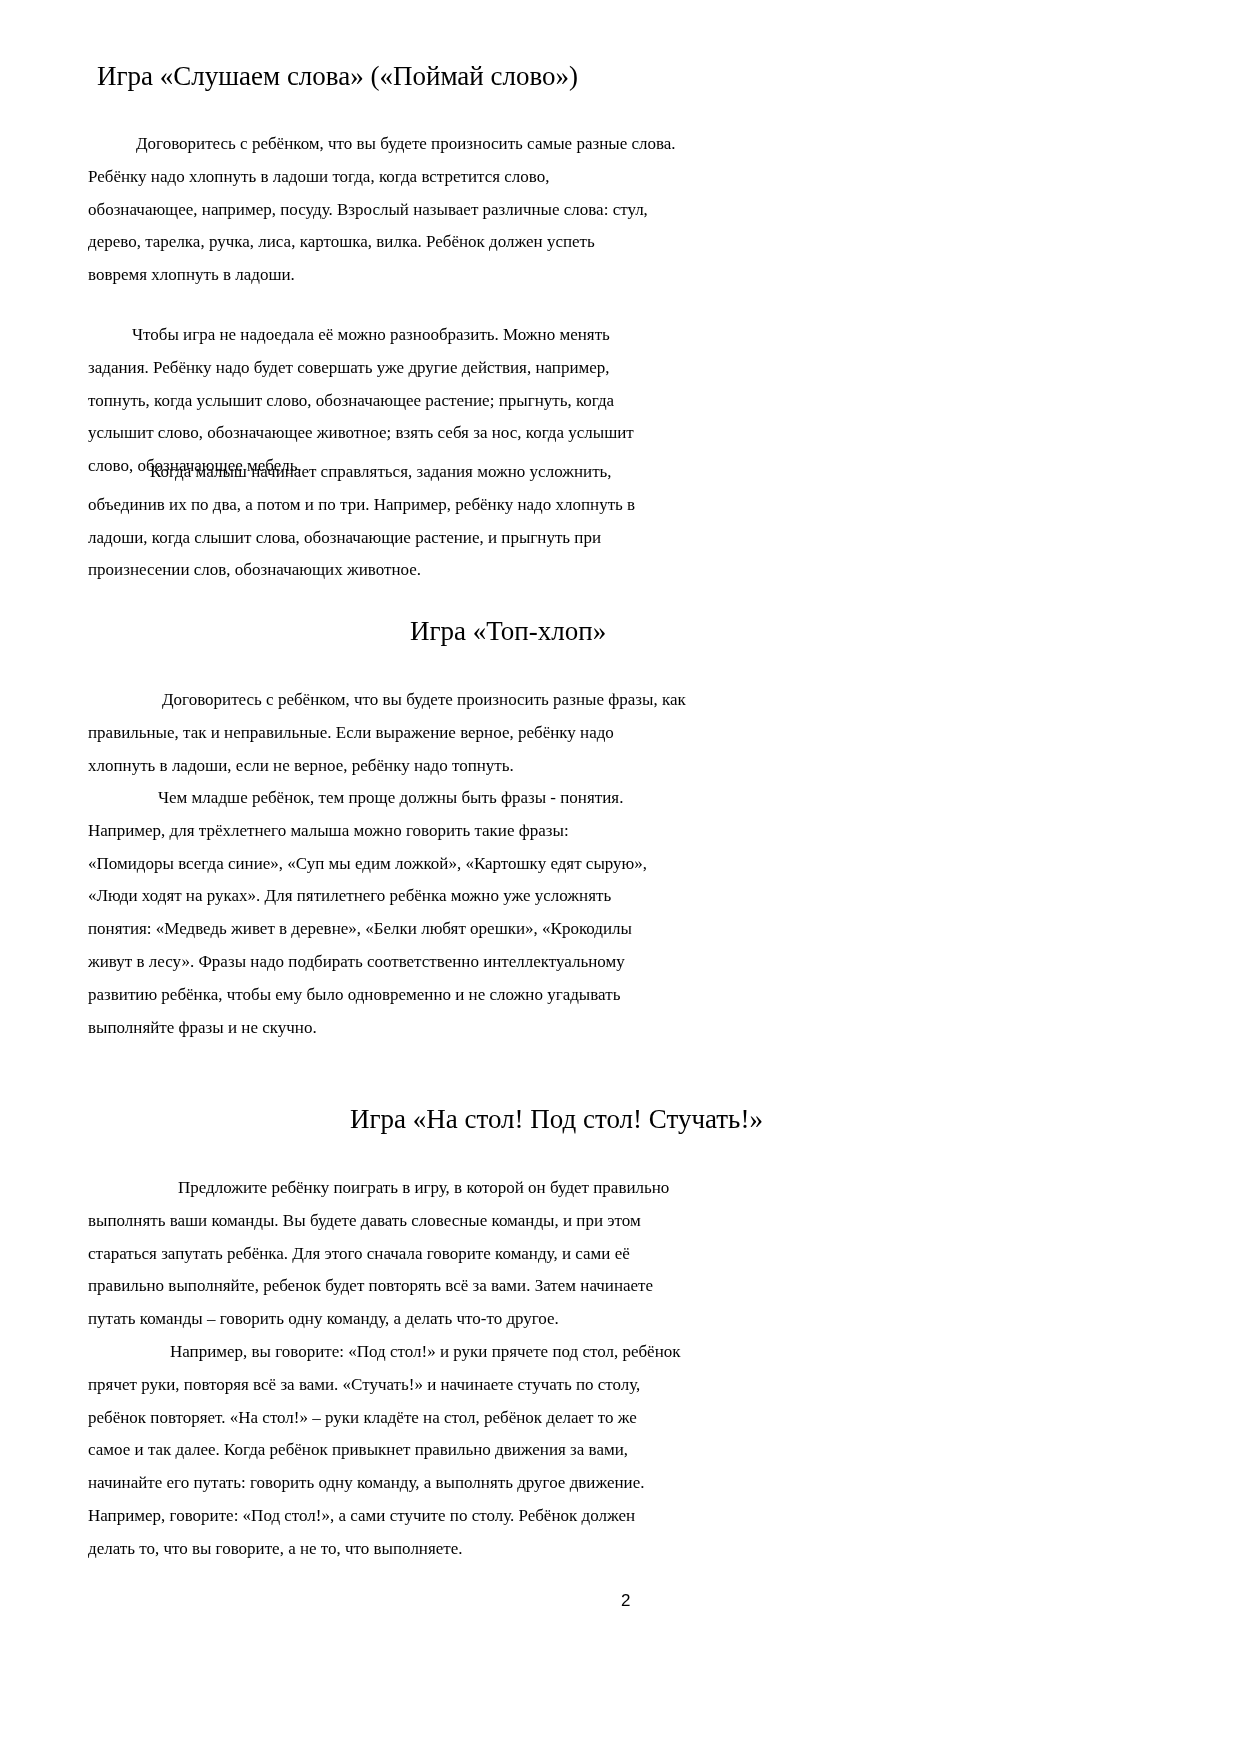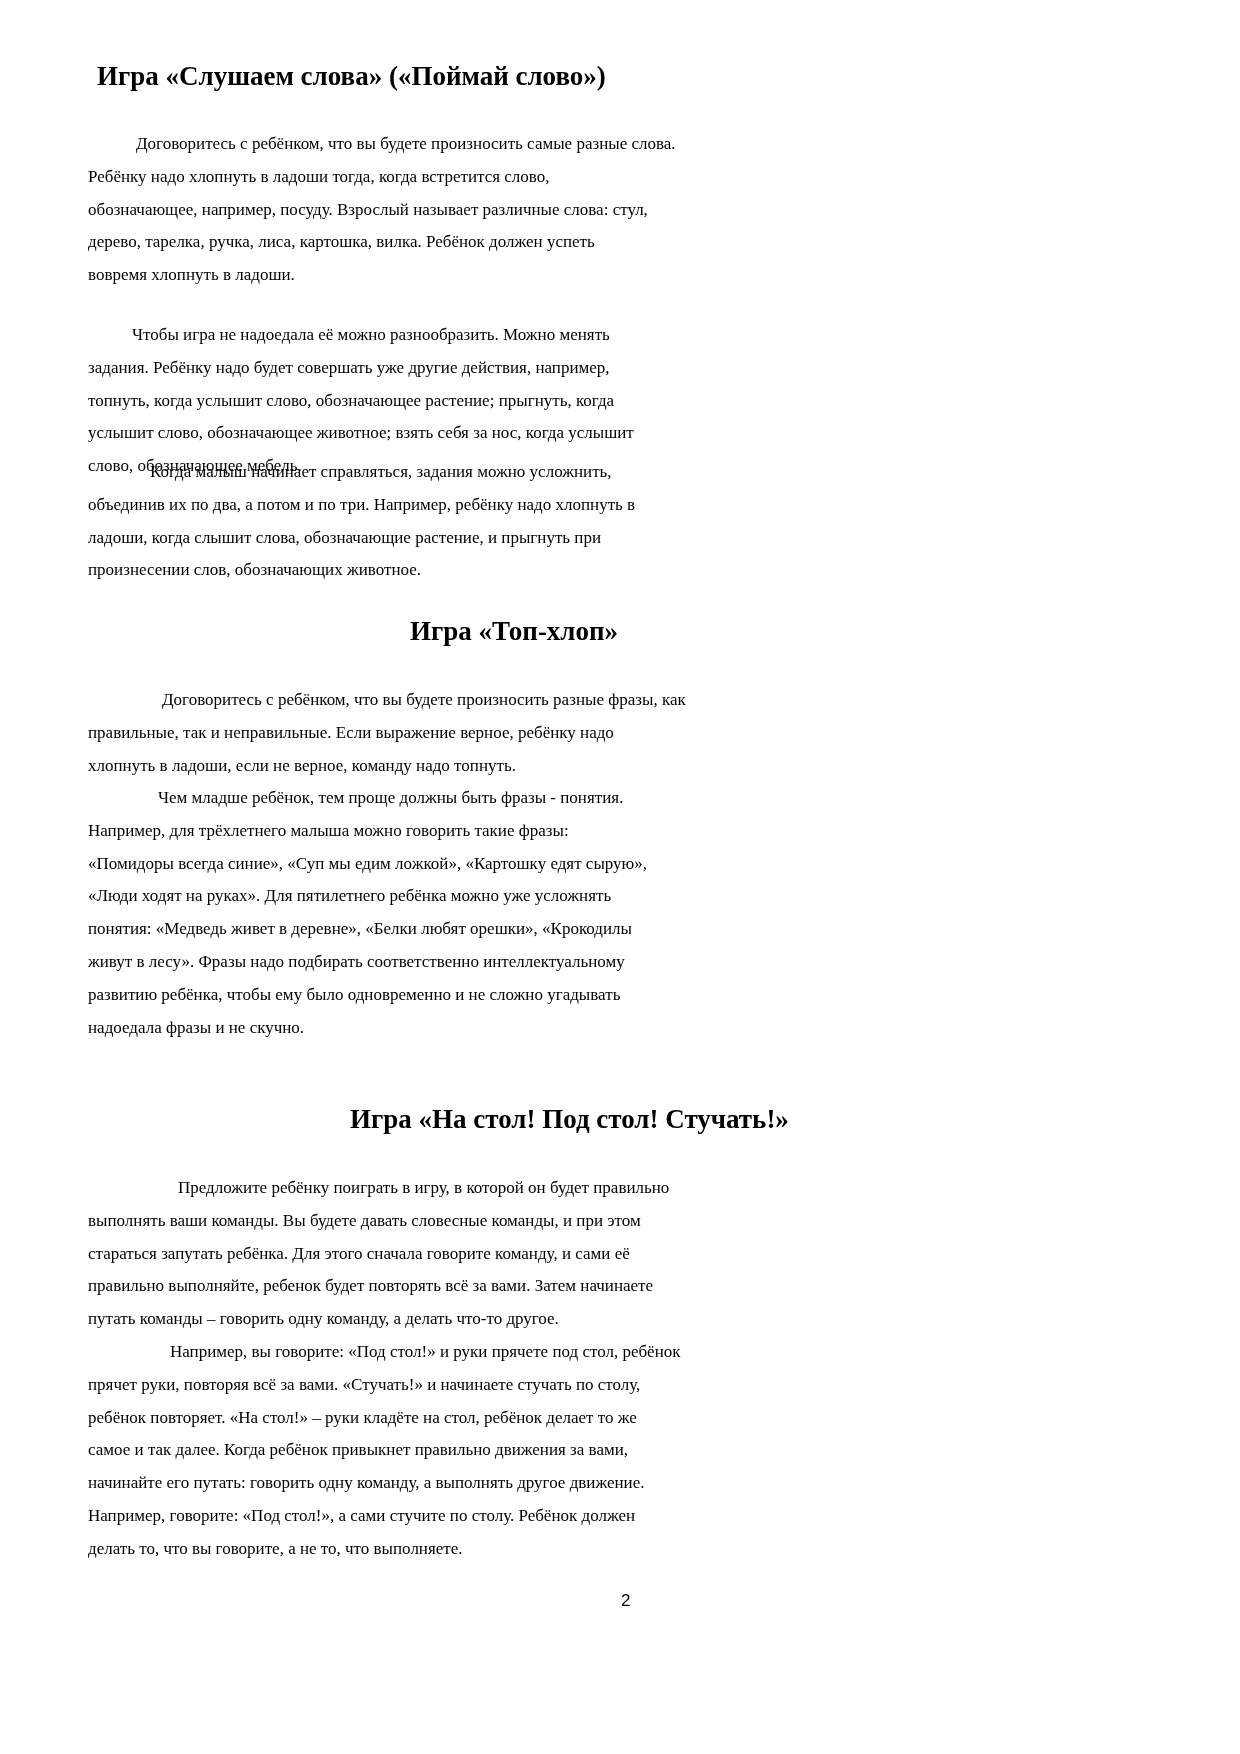--- a/index.html
+++ b/index.html
@@ -1,18 +1,18 @@
 <!DOCTYPE html>
 <html><head>
   <meta charset="utf-8">
   <style>
     html, body { margin: 0; padding: 0; background: #ffffff; }
     body { width: 1240px; height: 1754px; position: relative; overflow: hidden;
            font-family: "Liberation Serif", "DejaVu Serif", serif; color: #000; }
-    .title { position: absolute; font-weight: bold; font-size: 27px; line-height: 32px; white-space: nowrap; }
+    .title { position: absolute; font-weight: normal; font-size: 27px; line-height: 32px; white-space: nowrap; }
     .para { position: absolute; left: 88px; width: 1090px; font-size: 17px; line-height: 32.8px; }
     .line { display: block; white-space: nowrap; height: 32.8px; }
     .pagenum { position: absolute; font-family: "Liberation Sans", "DejaVu Sans", sans-serif; font-size: 17px; }
   </style>
 </head>
 <body>
 
 <div class="title" style="left:97px; top:60px;">Игра «Слушаем слова» («Поймай слово»)</div>
 
 <div class="para" style="top:128px;">
@@ -36,32 +36,32 @@
   <span class="line">объединив их по два, а потом и по три. Например, ребёнку надо хлопнуть в</span>
   <span class="line">ладоши, когда слышит слова, обозначающие растение, и прыгнуть при</span>
   <span class="line">произнесении слов, обозначающих животное.</span>
 </div>
 
 <div class="title" style="left:410px; top:615px;">Игра «Топ-хлоп»</div>
 
 <div class="para" style="top:684px;">
   <span class="line" style="padding-left:74px;">Договоритесь с ребёнком, что вы будете произносить разные фразы, как</span>
   <span class="line">правильные, так и неправильные. Если выражение верное, ребёнку надо</span>
-  <span class="line">хлопнуть в ладоши, если не верное, команду надо топнуть.</span>
+  <span class="line">хлопнуть в ладоши, если не верное, ребёнку надо топнуть.</span>
 </div>
 
 <div class="para" style="top:782px;">
   <span class="line" style="padding-left:70px;">Чем младше ребёнок, тем проще должны быть фразы - понятия.</span>
   <span class="line">Например, для трёхлетнего малыша можно говорить такие фразы:</span>
   <span class="line">«Помидоры всегда синие», «Суп мы едим ложкой», «Картошку едят сырую»,</span>
   <span class="line">«Люди ходят на руках». Для пятилетнего ребёнка можно уже усложнять</span>
   <span class="line">понятия: «Медведь живет в деревне», «Белки любят орешки», «Крокодилы</span>
   <span class="line">живут в лесу». Фразы надо подбирать соответственно интеллектуальному</span>
   <span class="line">развитию ребёнка, чтобы ему было одновременно и не сложно угадывать</span>
-  <span class="line">надоедала фразы и не скучно.</span>
+  <span class="line">выполняйте фразы и не скучно.</span>
 </div>
 
 <div class="title" style="left:350px; top:1103px;">Игра «На стол! Под стол! Стучать!»</div>
 
 <div class="para" style="top:1172px;">
   <span class="line" style="padding-left:90px;">Предложите ребёнку поиграть в игру, в которой он будет правильно</span>
   <span class="line">выполнять ваши команды. Вы будете давать словесные команды, и при этом</span>
   <span class="line">стараться запутать ребёнка. Для этого сначала говорите команду, и сами её</span>
   <span class="line">правильно выполняйте, ребенок будет повторять всё за вами. Затем начинаете</span>
   <span class="line">путать команды – говорить одну команду, а делать что-то другое.</span>

